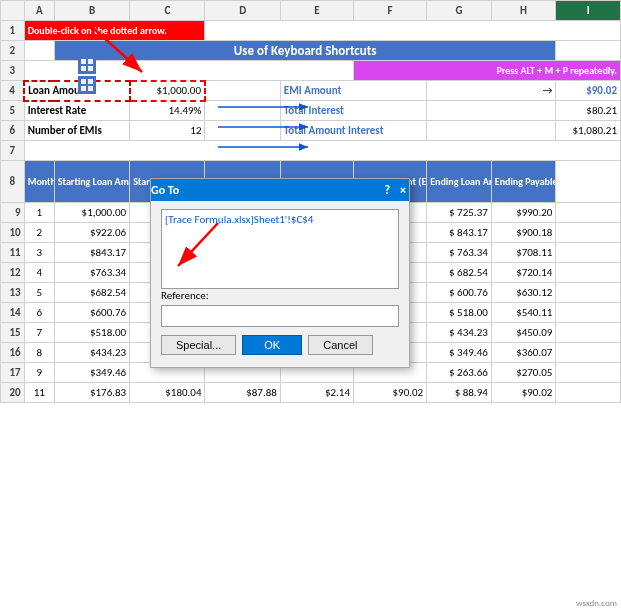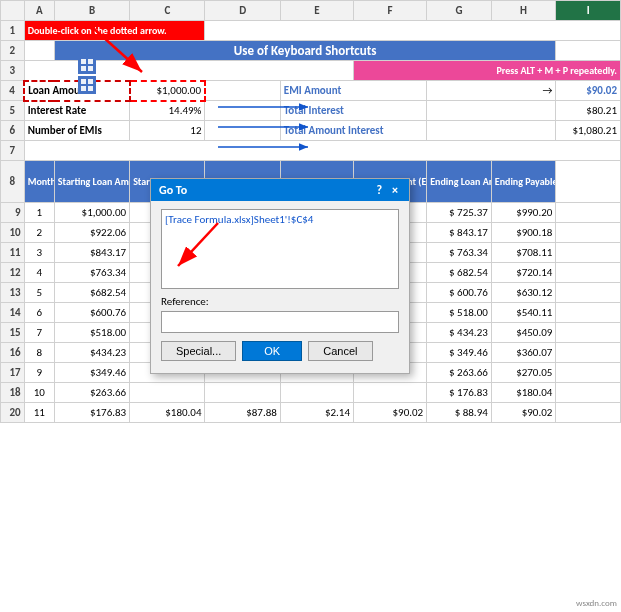--- a/index.html
+++ b/index.html
@@ -74,21 +74,21 @@
     
     .instruction-red {
       background: #FF0000;
       color: white;
       font-weight: bold;
       font-size: 10px;
       padding: 2px 4px;
     }
 
     .instruction-green {
-      background: #ec4899;
+      background: #d946ef;
       color: white;
       font-weight: bold;
       font-size: 10px;
       padding: 2px 4px;
       text-align: right;
     }
 
     
     .label-cell {
       font-weight: bold;
@@ -142,21 +142,21 @@
       background: #f0f0f0;
       border: 1px solid #aaa;
       box-shadow: 3px 3px 8px rgba(0,0,0,0.3);
       z-index: 100;
       font-size: 11px;
     }
 
     .dialog-titlebar {
       background: #0078d7;
       color: white;
-      padding: 4px 8px;
+      padding: 4px 0;
       display: flex;
       justify-content: space-between;
       align-items: center;
       font-weight: bold;
       font-size: 12px;
     }
 
     .dialog-titlebar-buttons {
       display: flex;
       gap: 4px;
@@ -182,21 +182,20 @@
       resize: none;
       overflow-y: auto;
     }
 
     .dialog-textarea-content {
       color: #1155CC;
       font-size: 11px;
     }
 
     .dialog-ref-label {
-      margin-top: 6px;
       margin-bottom: 3px;
       font-size: 11px;
     }
 
     .dialog-ref-input {
       width: 100%;
       height: 22px;
       border: 1px solid #999;
       background: white;
       font-size: 11px;
@@ -442,32 +441,20 @@
       <tr class="data-row">
         <td class="row-header-cell">17</td>
         <td style="text-align:center;">9</td>
         <td>$349.46</td>
         <td></td>
           <td></td>
           <td></td>
           <td></td>
         <td>$ 263.66</td>
         <td>$270.05</td>
-        <td style="background:#fff;"></td>
-      </tr>
-      <tr class="data-row">
-        <td class="row-header-cell">18</td>
-        <td style="text-align:center;">10</td>
-        <td>$263.66</td>
-        <td></td>
-          <td></td>
-          <td></td>
-          <td></td>
-        <td>$ 176.83</td>
-        <td>$180.04</td>
         <td style="background:#fff;"></td>
       </tr>
       <tr class="data-row">
         <td class="row-header-cell">20</td>
         <td style="text-align:center;">11</td>
         <td>$176.83</td>
         <td>$180.04</td>
         <td>$87.88</td>
         <td>$2.14</td>
         <td>$90.02</td>

